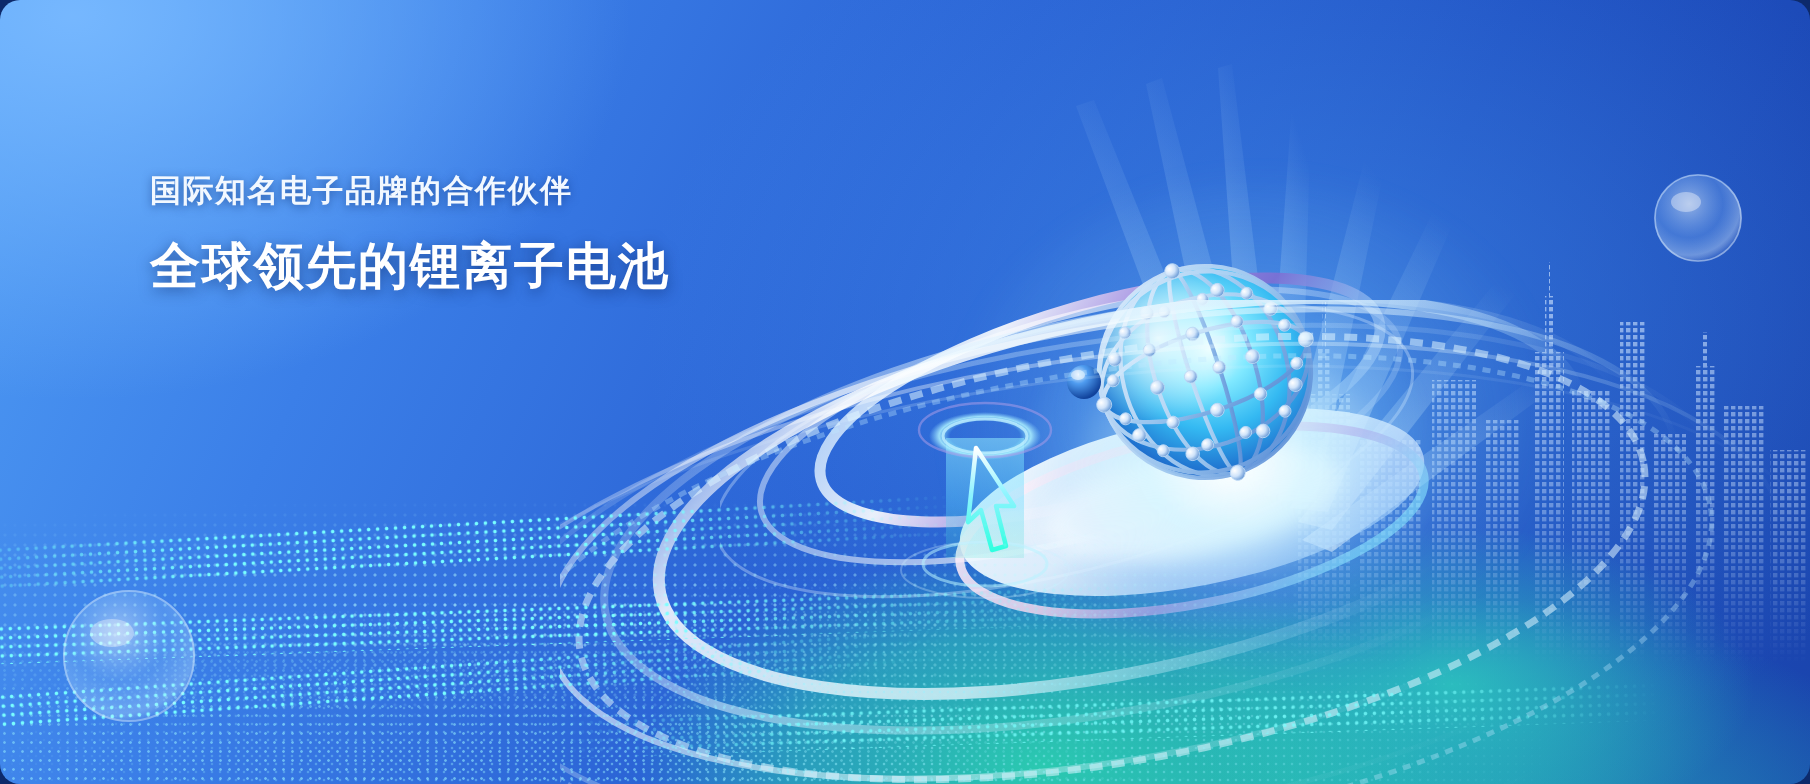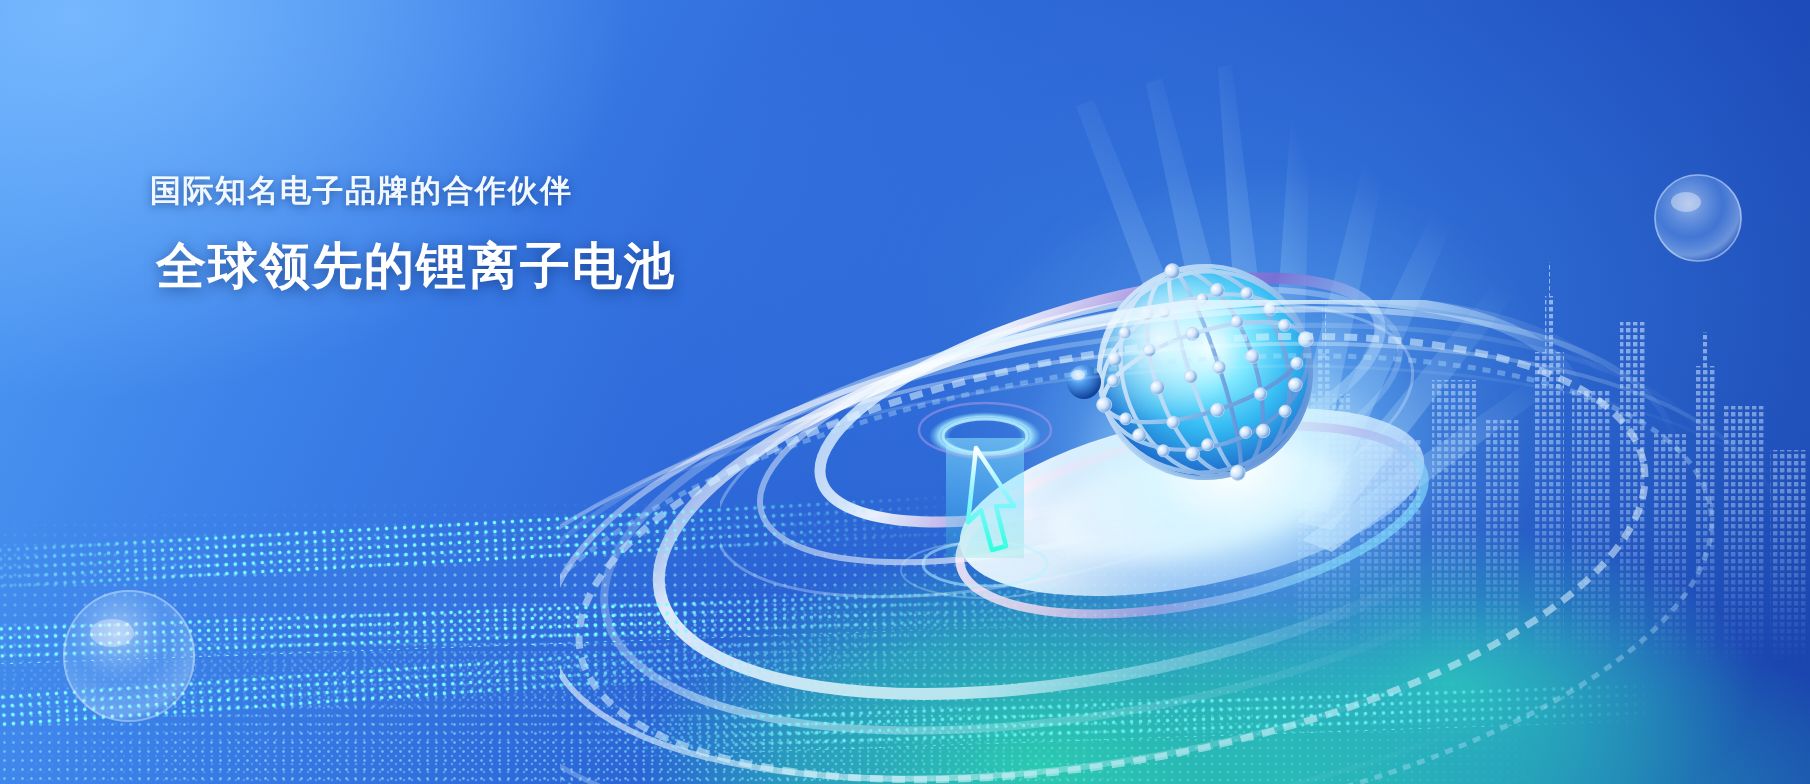--- a/index.html
+++ b/index.html
@@ -7,20 +7,21 @@
 
   .banner{
     position:relative;
     width:1810px;height:784px;
     overflow:hidden;
     font-family:"Liberation Sans","DejaVu Sans",sans-serif;
     background:
       radial-gradient(ellipse 900px 620px at 4% 2%,  rgba(120,185,255,.95) 0%, rgba(120,185,255,0) 62%),
       radial-gradient(ellipse 1100px 800px at 72% 42%, rgba(70,150,240,.55) 0%, rgba(70,150,240,0) 60%),
       linear-gradient(115deg,#4f9cf4 0%,#3b7fe8 22%,#2a62d4 48%,#1f50c2 70%,#1a44ad 100%);
+    border-radius: 20px;
   }
 
   
   .teal-zone{
     position:absolute;left:600px;top:440px;width:1300px;height:420px;
     background:
       radial-gradient(ellipse 560px 300px at 34% 78%, rgba(43,206,175,.95) 0%, rgba(43,206,175,.55) 45%, rgba(43,206,175,0) 72%),
       radial-gradient(ellipse 760px 330px at 62% 92%, rgba(40,196,186,.85) 0%, rgba(40,196,186,0) 70%);
     pointer-events:none;
   }
@@ -96,21 +97,21 @@
 
   
   .copy{position:absolute;left:150px;top:170px;z-index:40;}
   .kicker{
     font-size:31px;font-weight:700;color:#f2f8ff;letter-spacing:1.5px;
     text-shadow:0 2px 10px rgba(10,40,110,.55);
     margin:0 0 22px 0;white-space:nowrap;
   }
   .headline{
     font-size:50px;font-weight:700;color:#ffffff;letter-spacing:2px;
-    line-height:1.28;margin:6px;white-space:nowrap;
+    line-height:1.28;margin:0;white-space:nowrap;
     text-shadow:0 3px 14px rgba(8,36,100,.6);
   }
   .headline .l2{display:block;}
 
   .bubble{position:absolute;border-radius:50%;pointer-events:none;}
 </style>
 </head>
 <body>
 
 <div class="banner">

